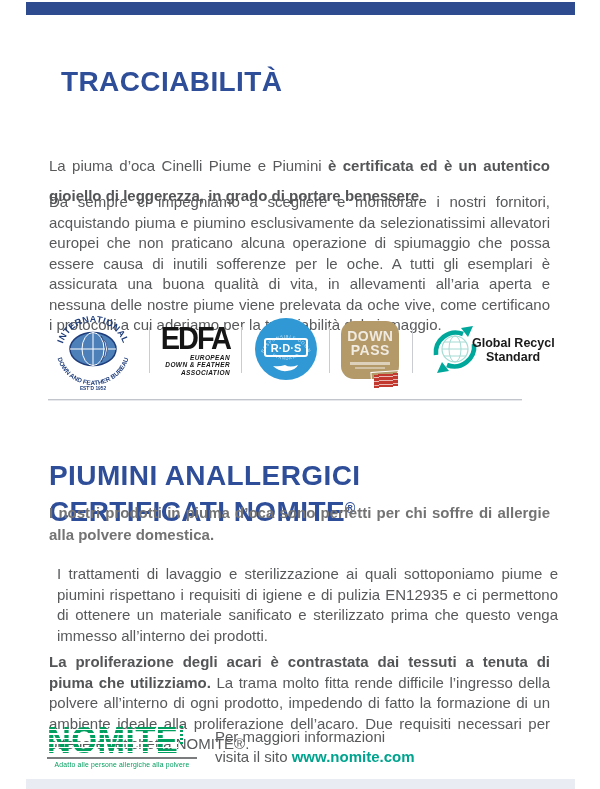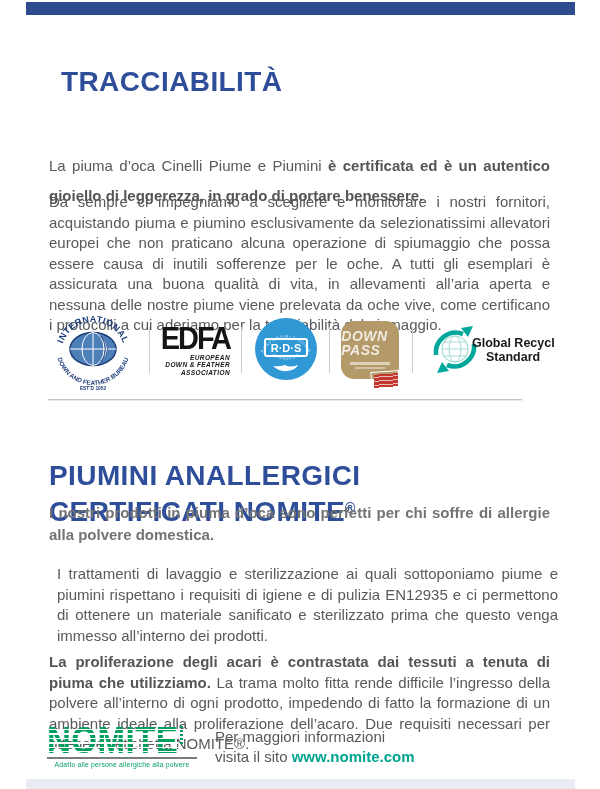--- a/index.html
+++ b/index.html
@@ -37,21 +37,21 @@
 
   
   .logo-edfa{text-align:right;color:#151515;}
   .edfa-word{font-size:29px;font-weight:700;letter-spacing:-2px;transform:scaleY(1.08);line-height:28px;}
   .edfa-sub{font-size:6.5px;font-weight:700;font-style:italic;line-height:7.5px;letter-spacing:0.4px;margin-top:2px;}
 
   
   .logo-downpass{position:relative;width:60px;}
   .dp-box{
     width:58px;height:58px;border-radius:13px;background:#b49969;
-    box-sizing:border-box;padding-top:9px;text-align:left;font-style:italic;
+    box-sizing:border-box;padding-top:9px;text-align:center;
   }
   .dp-word{font-size:14px;line-height:13.5px;font-weight:700;letter-spacing:0.5px;color:rgba(255,255,255,0.8);}
   .dp-sub{width:40px;height:3px;margin:5px auto 0;background:rgba(255,255,255,0.55);}
   .dp-sub2{width:30px;height:2px;margin:2px auto 0;background:rgba(255,255,255,0.4);}
   .dp-stamp{
     position:absolute;left:30px;top:50px;width:24px;height:13px;
     background:#c2382e;border:1px solid #fff;transform:rotate(-4deg);
     background-image:repeating-linear-gradient(to bottom,rgba(255,255,255,0.65) 0 1px,transparent 1px 4px);
     background-clip:content-box;padding:2px;
   }

